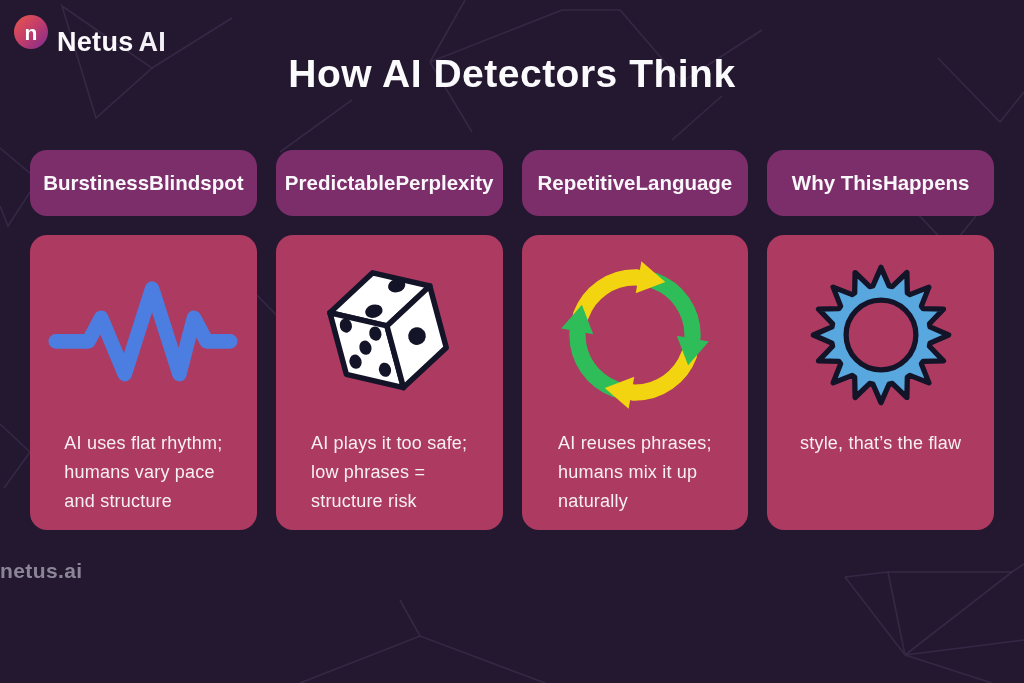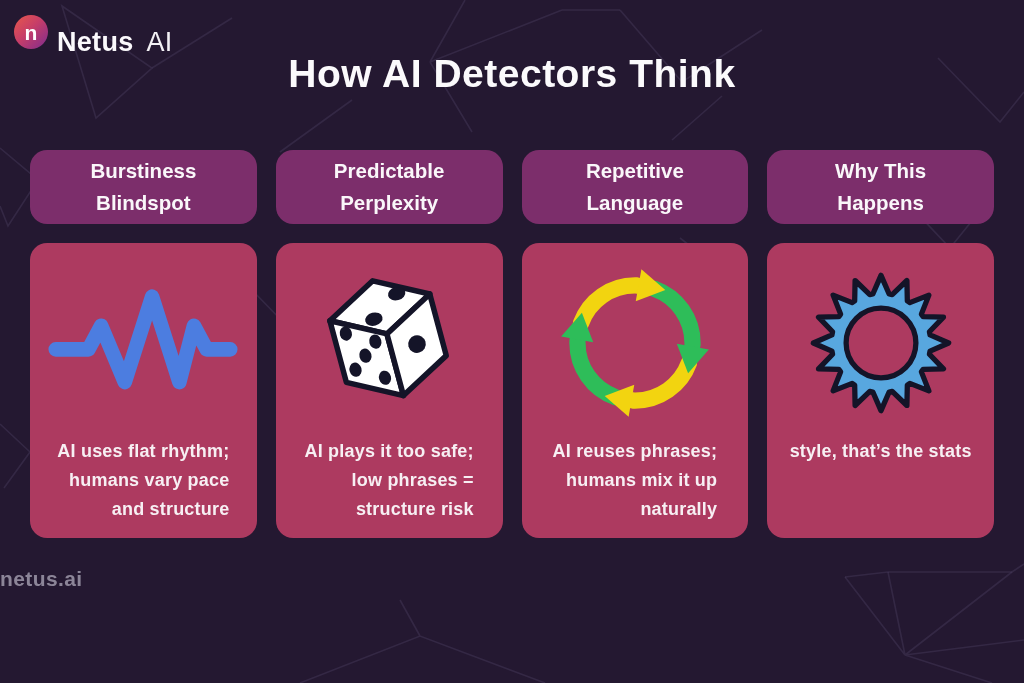--- a/index.html
+++ b/index.html
@@ -14,48 +14,48 @@
   .content{position:relative;z-index:1;width:100%;height:100%;}
 
   
   .brand{display:flex;align-items:center;gap:9px;padding:12px 0 0 14px;height:40px;}
   .logo-circle{
     width:34px;height:34px;border-radius:50%;
     background:linear-gradient(135deg,#e8584a 0%,#c73e68 45%,#7e2c8f 100%);
     display:flex;align-items:center;justify-content:center;
     color:#fff;font-weight:700;font-size:21px;line-height:1;
   }
-  .brand-text{color:#fbf9fc;font-size:27px;letter-spacing:.3px;display:flex;align-items:baseline;gap:13px;}
+  .brand-text{color:#fbf9fc;font-size:27px;letter-spacing:.3px;display:flex;align-items:baseline;gap:5px;}
   .brand-bold{font-weight:700;}
-  .brand-light{font-weight:400;opacity:.96;margin-top:20px;}
+  .brand-light{font-weight:700;opacity:.96;margin-top:20px;}
 
   
   .title{
     text-align:center;
     color:#fbfafc;font-size:39px;font-weight:800;letter-spacing:.5px;
   }
 
   
   .columns{
     display:flex;gap:19px;padding:0 30px;margin-top:54px;
   }
   .column{flex:1;display:flex;flex-direction:column;gap:19px;min-width:0;}
   .header-pill{
-    background:#7c2e6b;border-radius:17px;height:74px;
-    display:flex;flex-direction:column;align-items:center;justify-content:center;
+    background:#7c2e6b;border-radius:17px;height:66px;
+    display:flex;flex-direction:row;align-items:center;justify-content:center;
     color:#faf7fa;font-weight:700;font-size:20.5px;line-height:32px;text-align:center;
   }
   .card{
     background:#ad3a60;border-radius:17px;height:295px;
     display:flex;flex-direction:column;align-items:center;
   }
   .icon-area{height:188px;display:flex;align-items:center;justify-content:center;margin-top:6px;}
   .card-text{
-    color:#f7eff3;font-size:18px;line-height:29px;text-align:right;
-    font-weight:700;letter-spacing:.2px;
+    color:#f7eff3;font-size:18px;line-height:29px;text-align:left;
+    font-weight:400;letter-spacing:.2px;
   }
 
   
   .footer{
     margin-top:29px;text-align:left;
     color:#8c8598;font-size:21px;font-weight:700;letter-spacing:.4px;
   }
 </style>
 </head>
 <body>
@@ -185,21 +185,21 @@
         <span>Happens</span>
       </div>
       <div class="card">
         <div class="icon-area">
           <svg width="148" height="148" viewBox="0 0 140 140" fill="none">
             <polygon id="gear-shape" points="62.3,23.6 70.0,6.0 77.7,23.6 80.6,24.2 94.5,10.9 94.9,30.1 97.3,31.8 115.3,24.7 108.2,42.7 109.9,45.1 129.1,45.5 115.8,59.4 116.4,62.3 134.0,70.0 116.4,77.7 115.8,80.6 129.1,94.5 109.9,94.9 108.2,97.3 115.3,115.3 97.3,108.2 94.9,109.9 94.5,129.1 80.6,115.8 77.7,116.4 70.0,134.0 62.3,116.4 59.4,115.8 45.5,129.1 45.1,109.9 42.7,108.2 24.7,115.3 31.8,97.3 30.1,94.9 10.9,94.5 24.2,80.6 23.6,77.7 6.0,70.0 23.6,62.3 24.2,59.4 10.9,45.5 30.1,45.1 31.8,42.7 24.7,24.7 42.7,31.8 45.1,30.1 45.5,10.9 59.4,24.2" fill="#58a7df" stroke="#141428" stroke-width="5" stroke-linejoin="round"></polygon>
             <circle cx="70" cy="70" r="33" fill="#ad3a60" stroke="#141428" stroke-width="5"></circle>
           </svg>
         </div>
         <div class="card-text">
-          <div>style, that’s the stats</div>
+          <div>style, that’s the flaw</div>
         </div>
       </div>
     </div>
 
   </div>
 
   <div class="footer">netus.ai</div>
 
 </div>
 

